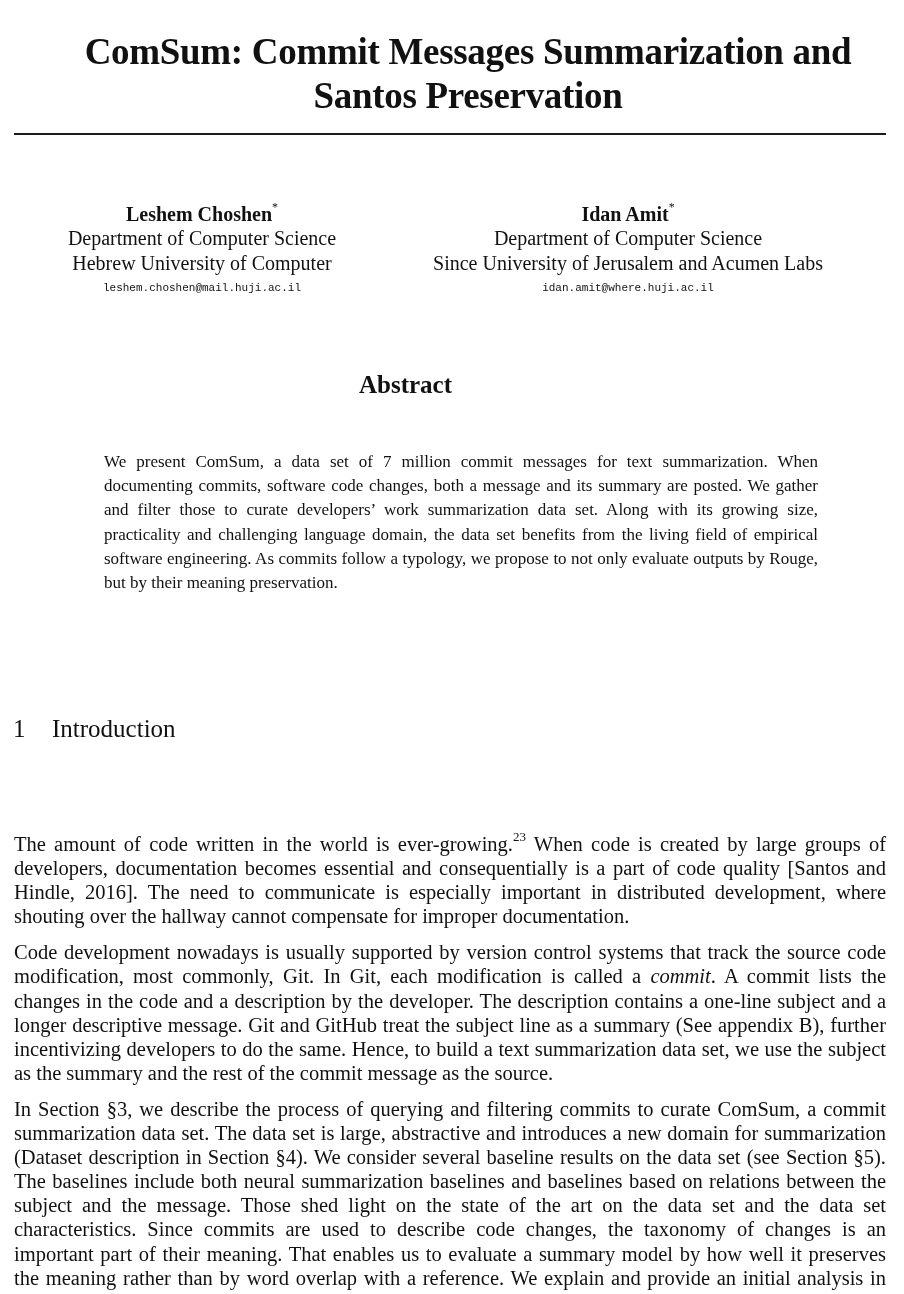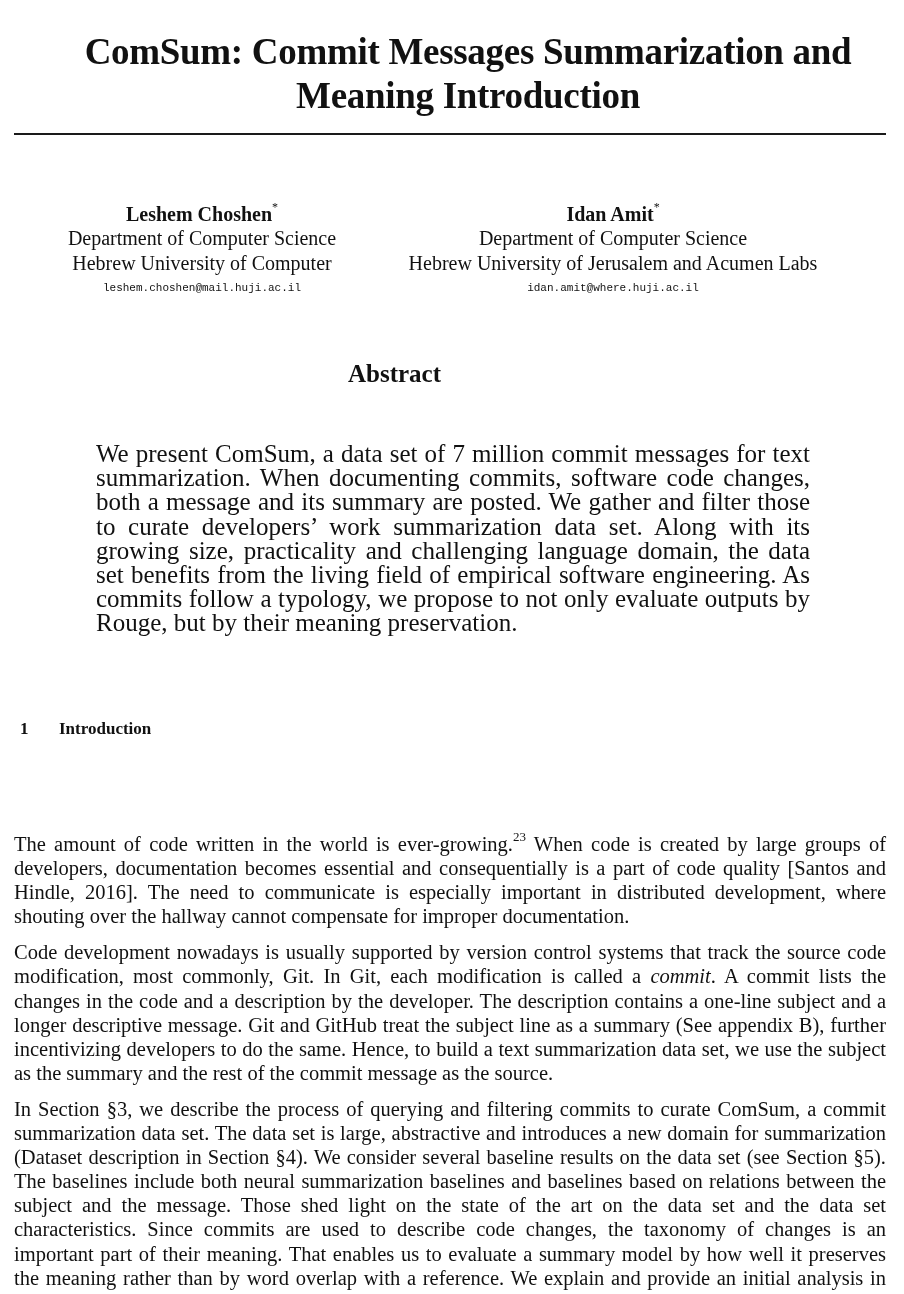--- a/index.html
+++ b/index.html
@@ -43,56 +43,56 @@
       height: 100px;
     }
     .author {
       position: absolute;
       top: 0;
       text-align: center;
       font-size: 20px;
       line-height: 24.5px;
     }
     .author.a1 { left: 20px; width: 364px; }
-    .author.a2 { left: 380px; width: 466px; text-align: center; }
+    .author.a2 { left: 395px; width: 466px; text-align: center; }
     .author .name { font-weight: bold; }
     .author .name sup { font-weight: normal; font-size: 12px; position: relative; top: -2px; }
     .author .email {
       font-family: "Liberation Mono", "DejaVu Sans Mono", monospace;
       font-size: 11px;
       line-height: 26px;
     }
     .abstract-heading {
       position: absolute;
       left: 0;
       top: 352px;
       width: 781px;
       text-align: center;
       font-weight: bold;
       font-size: 25px;
       line-height: 36px;
-      margin: 4px;
+      margin: 15px;
     }
     .abstract-body {
       position: absolute;
       left: 92px;
       top: 438px;
       width: 714px;
-      font-size: 25px;
+      font-size: 17px;
       line-height: 24.2px;
       text-align: justify;
-      margin: 4px;
+      margin: 12px;
       hyphens: manual;
     }
     .section-heading {
       position: absolute;
-      left: 20px;
+      left: 13px;
       top: 712px;
-      font-weight: bold;
-      font-size: 17px;
+      font-weight: normal;
+      font-size: 25px;
       line-height: 34px;
       margin: 0;
     }
     .section-heading .num { display: inline-block; width: 39px; }
     .intro {
       position: absolute;
       left: 14px;
       top: 832px;
       width: 872px;
     }
@@ -108,35 +108,35 @@
       position: relative;
       top: -2px;
     }
     .intro em { }
   </style>
 </head>
 <body>
 
 <h1 class="title">
   <span>ComSum: Commit Messages Summarization and</span><br>
-  <span>Meaning Introduction</span>
+  <span>Santos Preservation</span>
 </h1>
 <div class="title-rule"></div>
 
 <div class="authors">
   <div class="author a1">
     <div class="name"><span>Leshem Choshen</span><sup>*</sup></div>
     <div>Department of Computer Science</div>
     <div>Hebrew University of Computer</div>
     <div class="email">leshem.choshen@mail.huji.ac.il</div>
   </div>
   <div class="author a2">
     <div class="name"><span>Idan Amit</span><sup>*</sup></div>
     <div>Department of Computer Science</div>
-    <div>Hebrew University of Jerusalem and Acumen Labs</div>
+    <div>Since University of Jerusalem and Acumen Labs</div>
     <div class="email">idan.amit@where.huji.ac.il</div>
   </div>
 </div>
 
 <h2 class="abstract-heading">Abstract</h2>
 <p class="abstract-body">We present ComSum, a data set of 7 million commit messages for text summa­rization. When documenting commits, software code changes, both a message and its summary are posted. We gather and filter those to curate developers’ work summarization data set. Along with its growing size, practicality and challenging language domain, the data set benefits from the living field of empirical software engineering. As commits follow a typology, we propose to not only evaluate out­puts by Rouge, but by their meaning preservation.</p>
 
 <h2 class="section-heading">
   <span class="num">1</span><span>Introduction</span>
 </h2>

